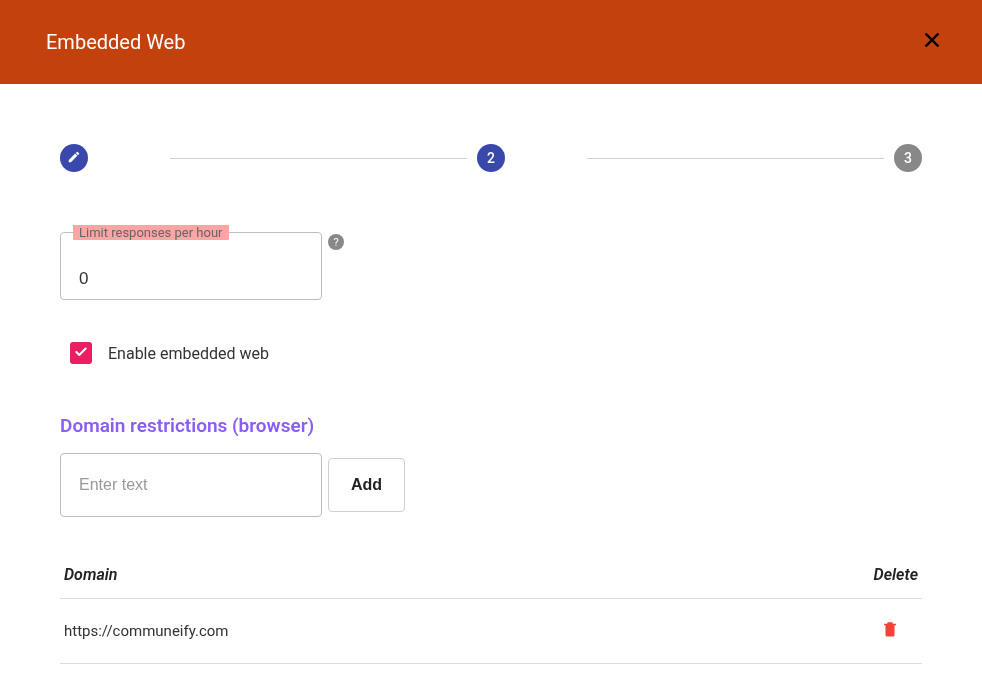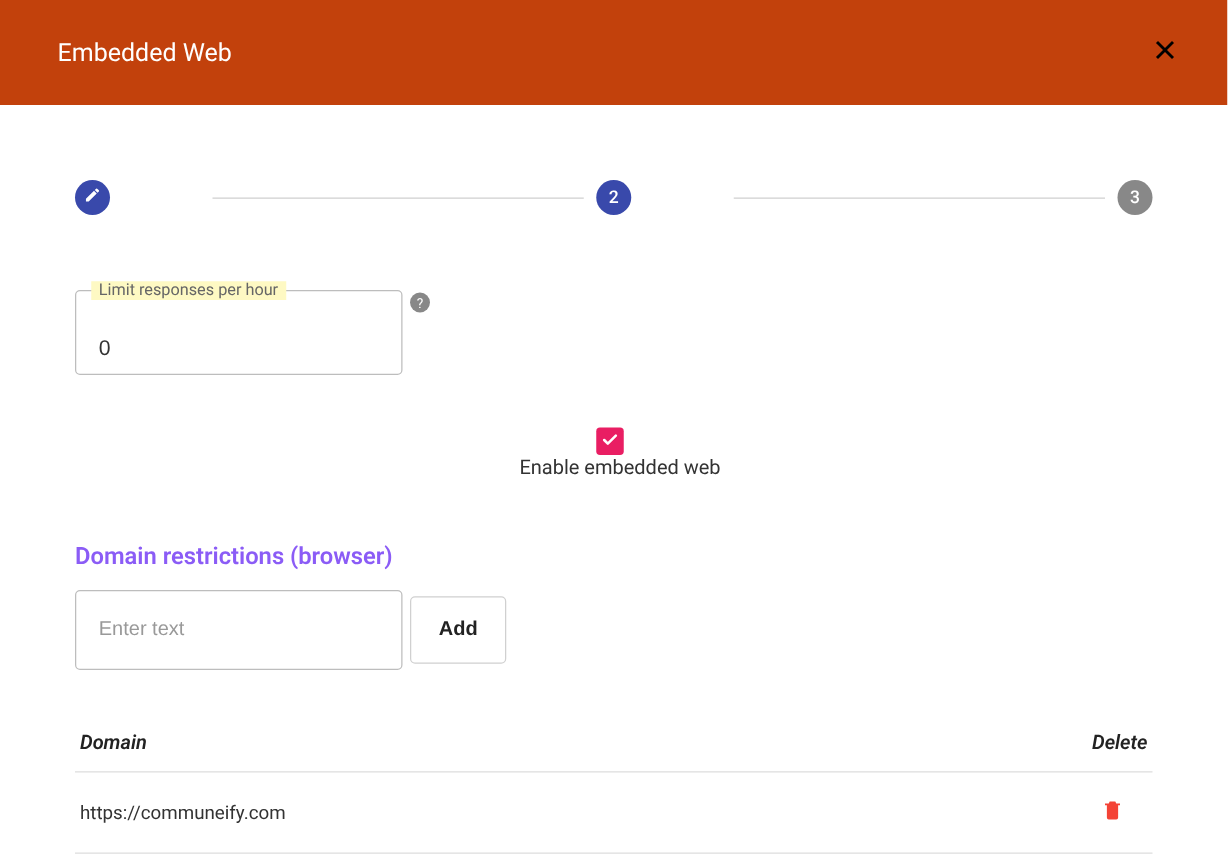--- a/index.html
+++ b/index.html
@@ -91,21 +91,21 @@
       width: 262px;
       height: 68px;
       padding: 18px 18px 10px 18px;
       display: flex;
       align-items: flex-end;
     }
     .field-label {
       position: absolute;
       top: -8px;
       left: 12px;
-      background: #fef9c3;
+      background: #fca5a5;
       padding: 0 6px;
       font-size: 13px;
       color: #666;
     }
     .field-input {
       border: none;
       outline: none;
       font-size: 17px;
       color: #333;
       width: 100%;
@@ -124,21 +124,20 @@
       justify-content: center;
       align-self: flex-start;
       margin-top: 2px;
       cursor: pointer;
     }
     .checkbox-row {
       display: flex;
       align-items: center;
       margin-left: 10px;
       margin-bottom: 50px;
-      flex-direction: column;
     }
     .checkbox {
       width: 22px;
       height: 22px;
       background: #e91e63;
       border-radius: 3px;
       display: flex;
       align-items: center;
       justify-content: center;
       margin-right: 16px;

